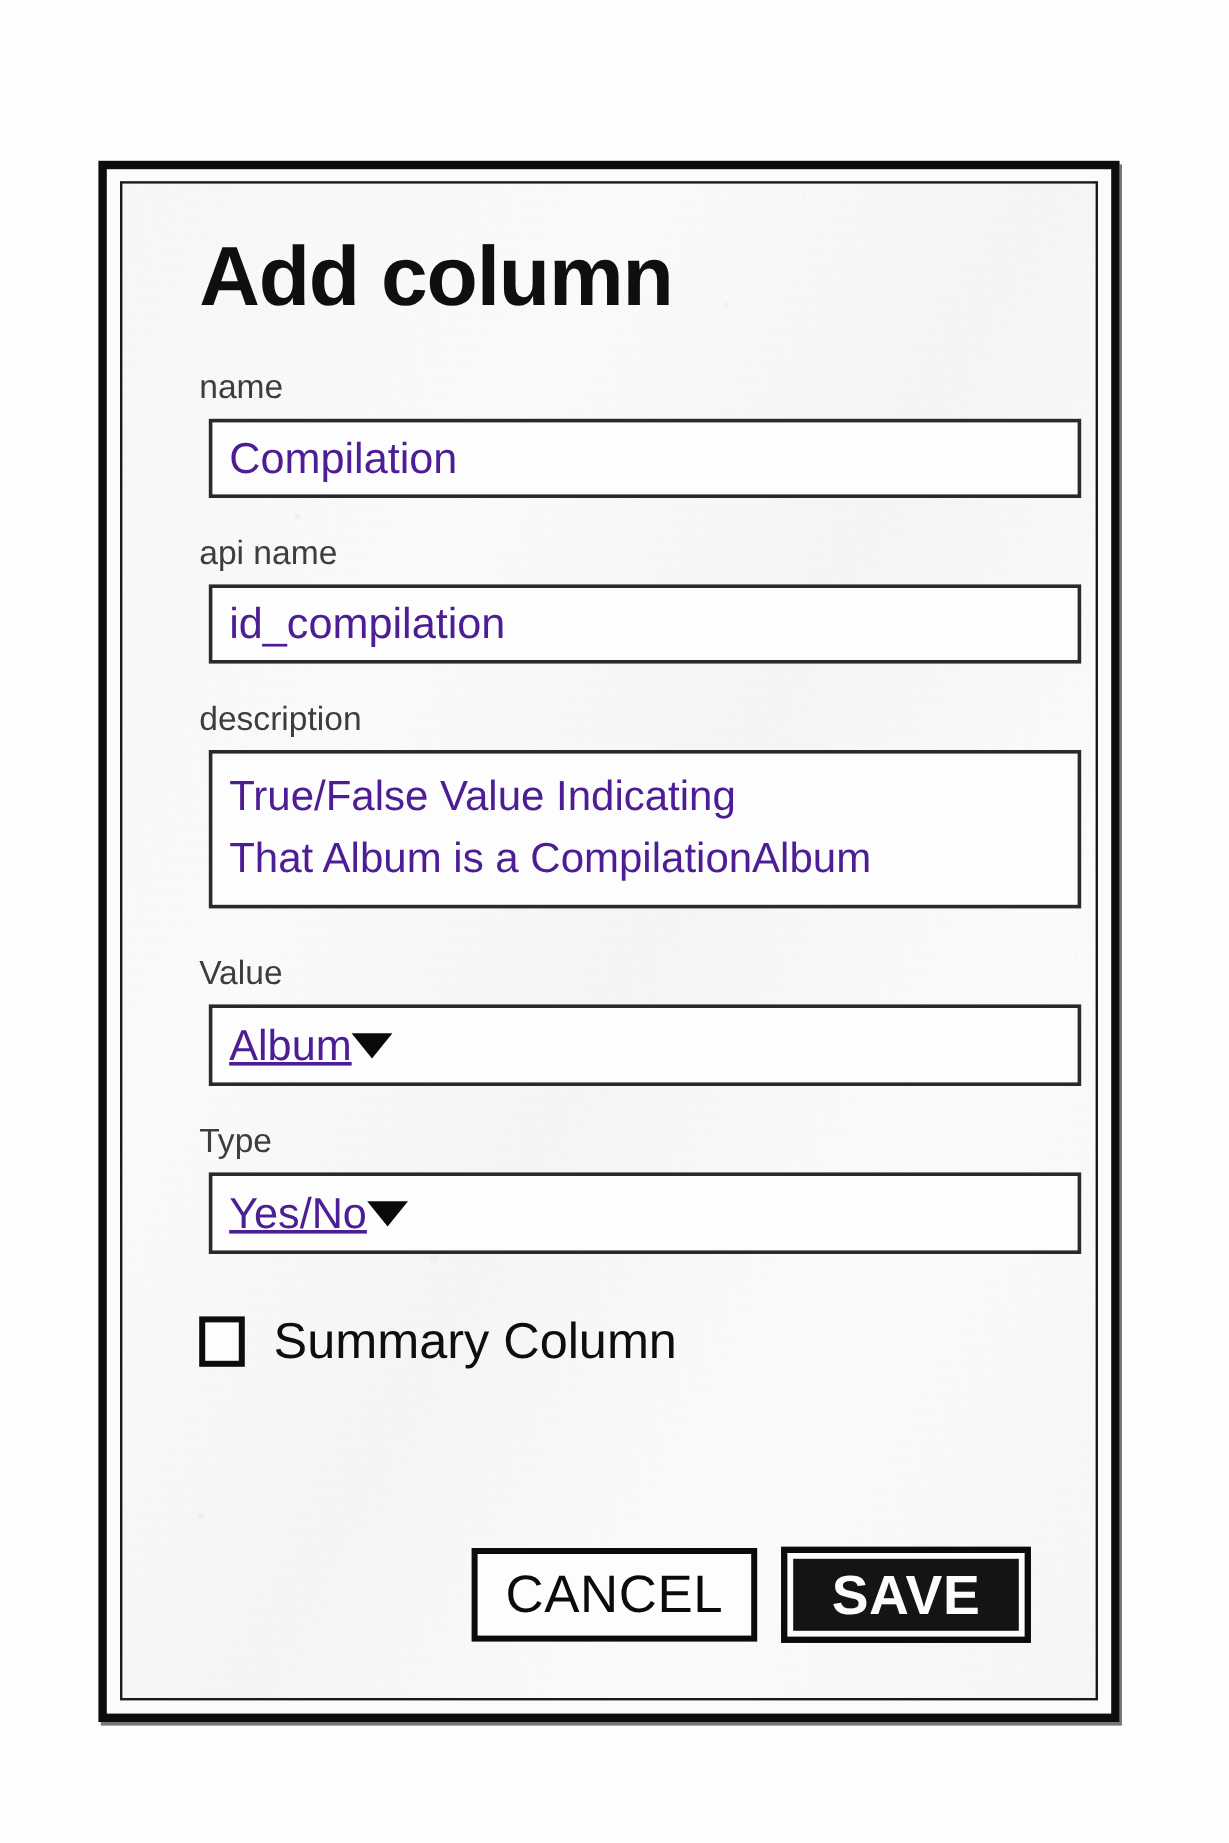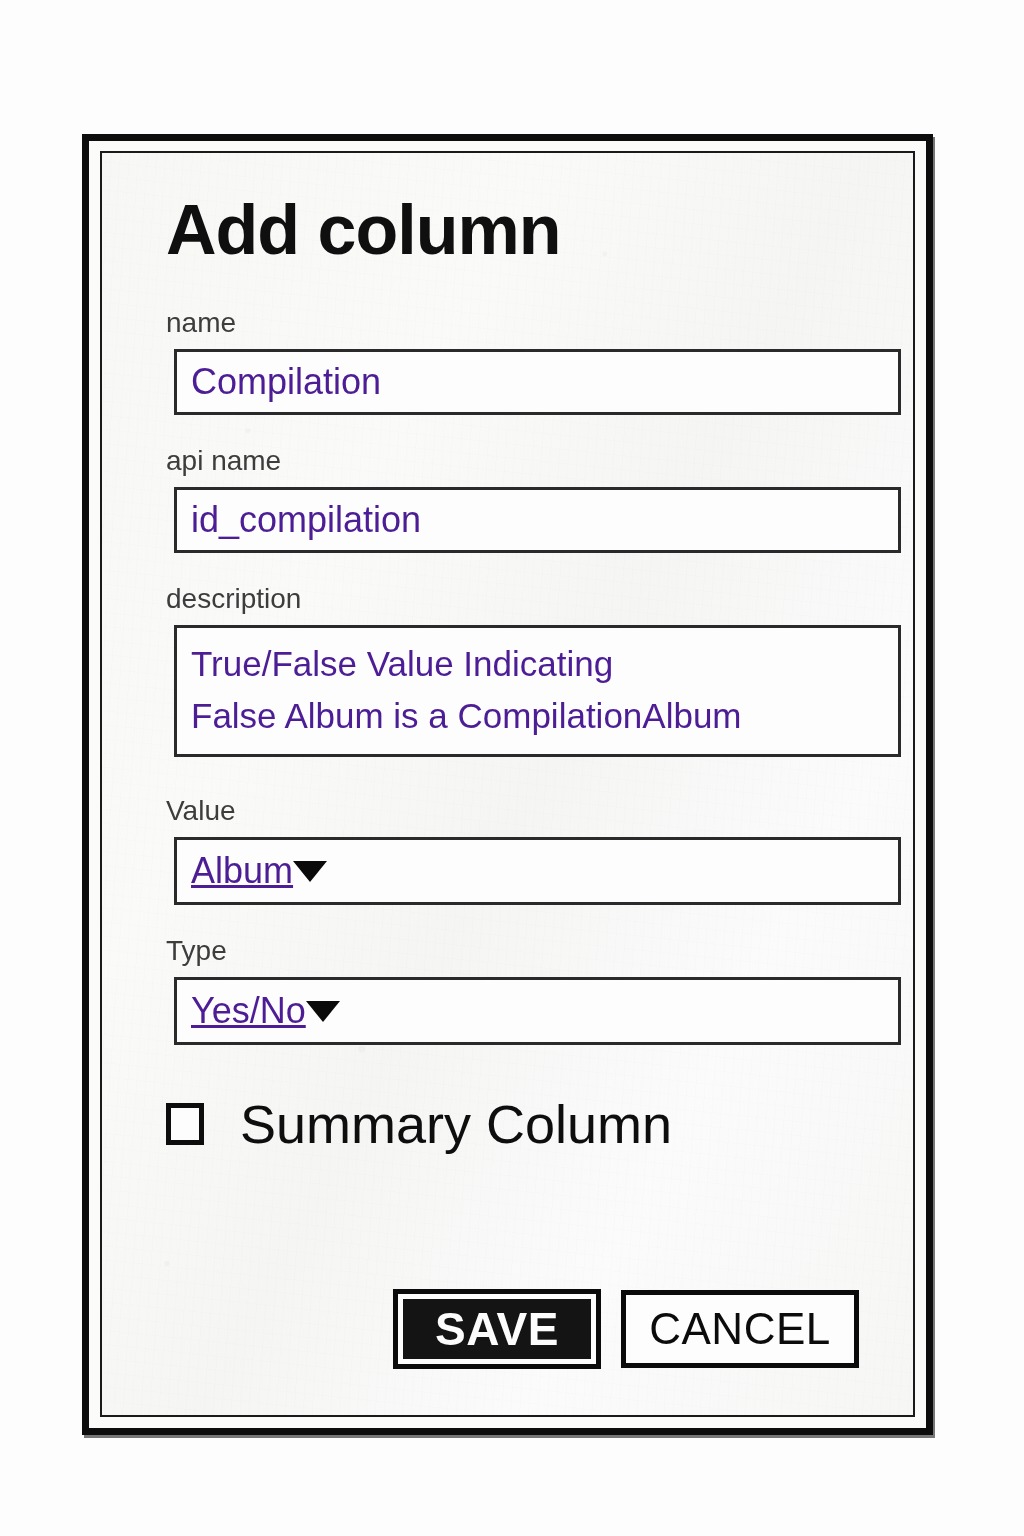--- a/index.html
+++ b/index.html
@@ -128,23 +128,23 @@
   }
   #summary-checkbox {
     width: 38px;
     height: 42px;
     box-sizing: border-box;
     border: 5px solid #0d0d0d;
     background: #fdfdfd;
     flex: 0 0 auto;
   }
   #summary-label {
-    font-size: 54px;
+    font-size: 42px;
     color: #0e0e0e;
-    margin-left: 36px;
+    margin-left: 24px;
     line-height: 1;
   }
 
   
   #actions {
     position: absolute;
     right: 54px;
     bottom: 46px;
     display: flex;
     align-items: center;
@@ -212,21 +212,21 @@
         <div class="field-label">api name</div>
         <div class="control input-text" aria-placeholder="api name">id_compilation</div>
       </div>
 
       <div class="gap-md"></div>
 
       <div class="field">
         <div class="field-label">description</div>
         <div class="control textarea" aria-placeholder="description">
           <div class="ta-line">True/False Value Indicating</div>
-          <div class="ta-line">False Album is a CompilationAlbum</div>
+          <div class="ta-line">That Album is a CompilationAlbum</div>
         </div>
       </div>
 
       <div class="gap-lg"></div>
 
       <div class="field">
         <div class="field-label">Value</div>
         <div class="control select">
           <span class="select-value">Album</span>
           <span class="caret"></span>
@@ -242,21 +242,21 @@
           <span class="caret"></span>
         </div>
       </div>
 
       <div id="summary-row">
         <div id="summary-checkbox"></div>
         <div id="summary-label">Summary Column</div>
       </div>
 
       <div id="actions">
+        <div class="btn" id="cancel-button">CANCEL</div>
         <div class="btn" id="save-button">
           <div id="save-button-inner">SAVE</div>
         </div>
-        <div class="btn" id="cancel-button">CANCEL</div>
       </div>
 
     </div>
   </div>
 </div>
 
 </body></html>

